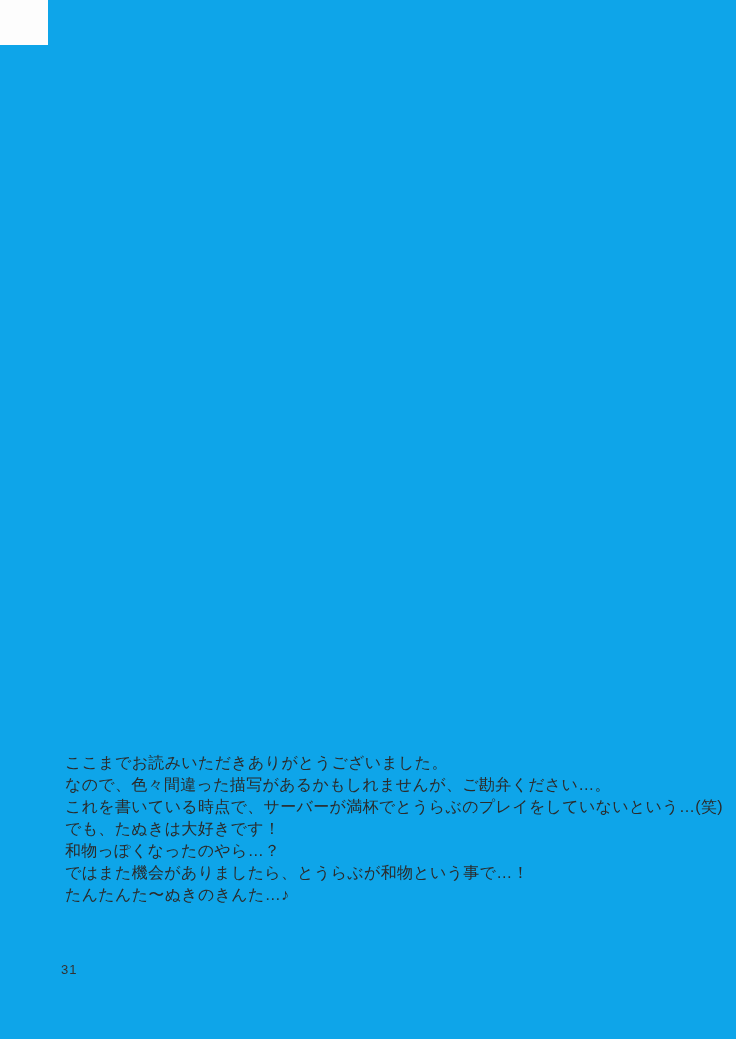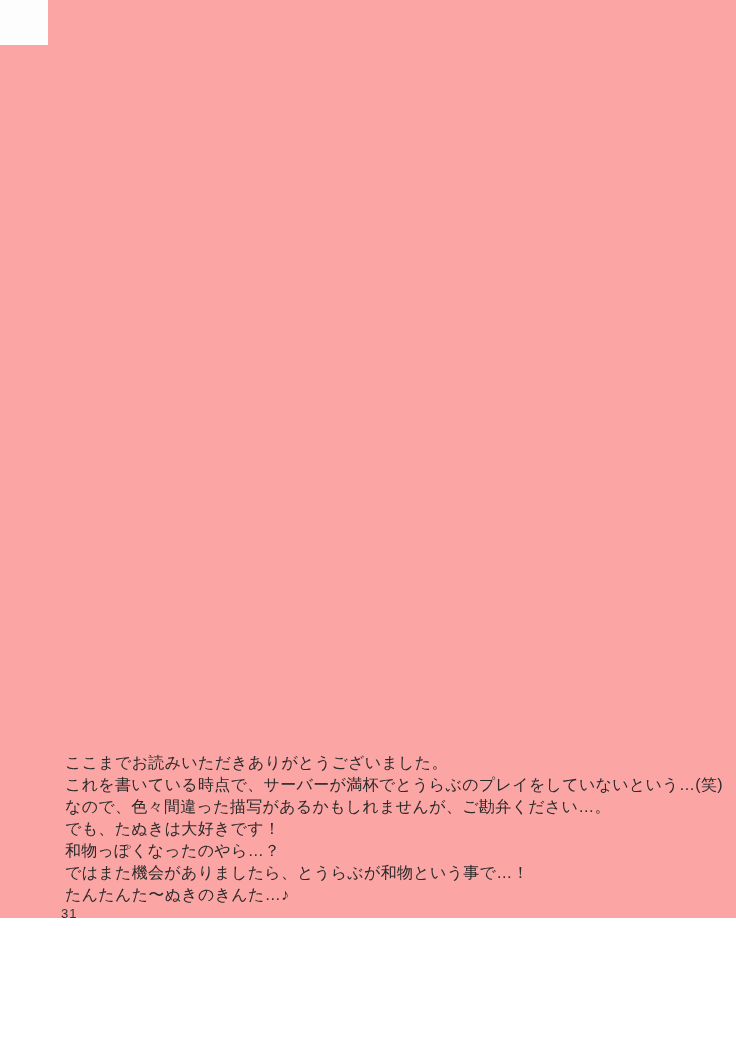--- a/index.html
+++ b/index.html
@@ -3,22 +3,22 @@
 <meta charset="utf-8">
 <style>
   html, body {
     margin: 0;
     padding: 0;
     background: #ffffff;
   }
   .page {
     position: relative;
     width: 736px;
-    height: 918px;
-    background: #fca5a5;
+    height: 1039px;
+    background: #0ea5e9;
     overflow: hidden;
     font-family: "Liberation Sans", "DejaVu Sans", sans-serif;
   }
   
   .scan-corner {
     position: absolute;
     left: 0;
     top: 0;
     width: 48px;
     height: 45px;
@@ -34,36 +34,36 @@
     line-height: 22px;
     letter-spacing: 0.3px;
     white-space: nowrap;
   }
   .afterword-line {
     height: 22px;
   }
   .page-number {
     position: absolute;
     left: 61px;
-    top: 906px;
+    top: 962px;
     color: #333333;
     font-size: 13px;
     letter-spacing: 1px;
   }
 </style>
 </head>
 <body>
 
 <div class="page">
   <div class="scan-corner"></div>
 
   <div class="afterword">
     <div class="afterword-line">ここまでお読みいただきありがとうございました。</div>
+    <div class="afterword-line">なので、色々間違った描写があるかもしれませんが、ご勘弁ください…。</div>
     <div class="afterword-line">これを書いている時点で、サーバーが満杯でとうらぶのプレイをしていないという…(笑)</div>
-    <div class="afterword-line">なので、色々間違った描写があるかもしれませんが、ご勘弁ください…。</div>
     <div class="afterword-line">でも、たぬきは大好きです！</div>
     <div class="afterword-line">和物っぽくなったのやら…？</div>
     <div class="afterword-line">ではまた機会がありましたら、とうらぶが和物という事で…！</div>
     <div class="afterword-line">たんたんた〜ぬきのきんた…♪</div>
   </div>
 
   <div class="page-number">31</div>
 </div>
 
 </body></html>

